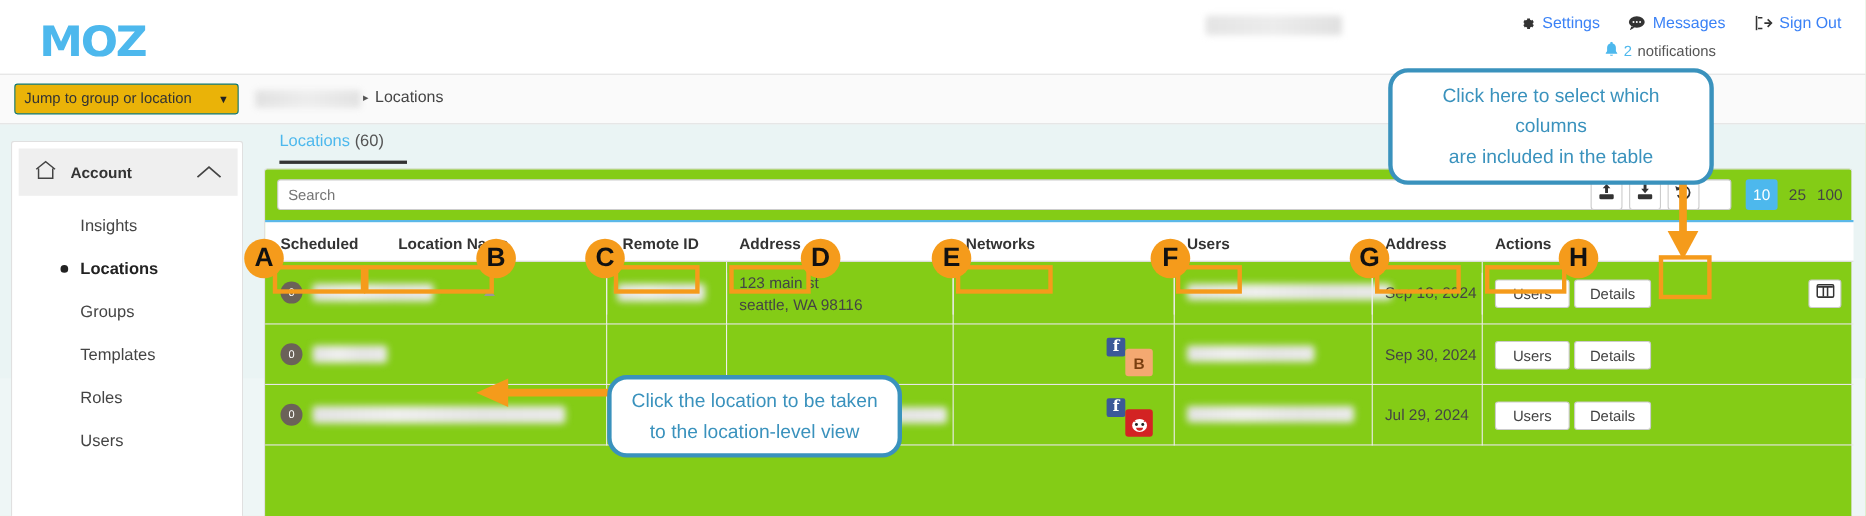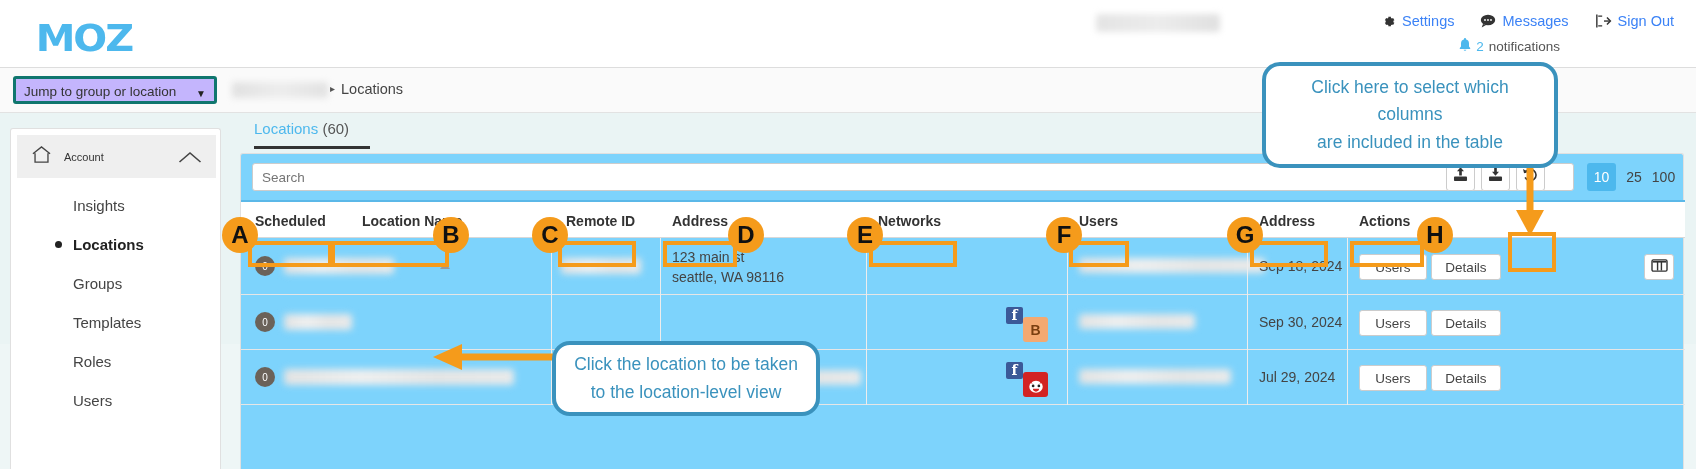--- a/index.html
+++ b/index.html
@@ -40,21 +40,21 @@
   }
   .notif b { color: #4db8ed; font-weight: normal; }
 
   
   .crumbbar {
     position: absolute; left: 0; top: 68px; width: 1696px; height: 45px;
     background: #fafafa; border-bottom: 1px solid #e2e2e2;
   }
   .jump-select {
     position: absolute; left: 13px; top: 8px; width: 204px; height: 28px;
-    background: #c4b5fd; border: 3px solid #0f766e; border-radius: 3px;
+    background: #eab308; border: 1px solid #0f766e; border-radius: 3px;
     font-size: 13.5px; color: #333; padding: 5px 8px; cursor: pointer;
   }
   .jump-caret { position: absolute; right: 8px; top: 9px; font-size: 10px; color: #222; }
   .crumb-blur {
     position: absolute; left: 232px; top: 14px; width: 96px; height: 16px;
     background: linear-gradient(90deg,#e1e1e1,#ededed,#e2e2e2);
     filter: blur(3px); border-radius: 3px;
   }
   .crumb-sep { position: absolute; left: 330px; top: 15px; font-size: 10px; color: #555; }
   .crumb-cur { position: absolute; left: 341px; top: 13px; font-size: 14.5px; color: #444; }
@@ -63,21 +63,21 @@
   .sidebar {
     position: absolute; left: 10px; top: 128px; width: 211px; height: 341px;
     background: #ffffff; border: 1px solid #e0e0e0; border-bottom: none;
     border-radius: 3px 3px 0 0;
   }
   .acct-row {
     position: absolute; left: 6px; top: 6px; width: 199px; height: 43px;
     background: #efefef; display: flex; align-items: center; padding: 0 14px;
     cursor: pointer;
   }
-  .acct-row .label { font-size: 11px; font-weight: normal; color: #333; margin-left: 12px; }
+  .acct-row .label { font-size: 14px; font-weight: bold; color: #333; margin-left: 12px; }
   .acct-chev { position: absolute; right: 14px; top: 15px; }
   .nav-item {
     position: absolute; left: 0; width: 211px; height: 39px;
     display: flex; align-items: center; padding-left: 62px;
     font-size: 15px; color: #444; cursor: pointer;
   }
   .nav-item.active { font-weight: bold; color: #222; }
   .nav-dot {
     position: absolute; left: 44px; top: 50%; margin-top: -3.5px;
     width: 7px; height: 7px; border-radius: 50%; background: #222;
@@ -92,21 +92,21 @@
     position: absolute; left: 18px; top: 2px;
     font-size: 15px; color: #4db8ed; cursor: pointer; white-space: nowrap;
   }
   .tab .cnt { color: #555; }
   .tab-underline {
     position: absolute; left: 18px; top: 28px; width: 116px; height: 3px; background: #333;
   }
 
   .panel {
     position: absolute; left: 4px; top: 35px; width: 1444px; height: 316px;
-    background: #7dd3fc; border: 1px solid #e0e0e0; border-bottom: none;
+    background: #84cc16; border: 1px solid #e0e0e0; border-bottom: none;
     border-radius: 3px 3px 0 0;
     text-decoration: underline;
   }
 
   
   .toolbar { position: absolute; left: 0; top: 0; width: 1444px; height: 46px; }
   .search-input {
     position: absolute; left: 11px; top: 9px; width: 1322px; height: 28px;
     border: 1px solid #ccc; border-radius: 3px; background: #fff;
     font-size: 13.5px; color: #555; padding: 5px 9px;

